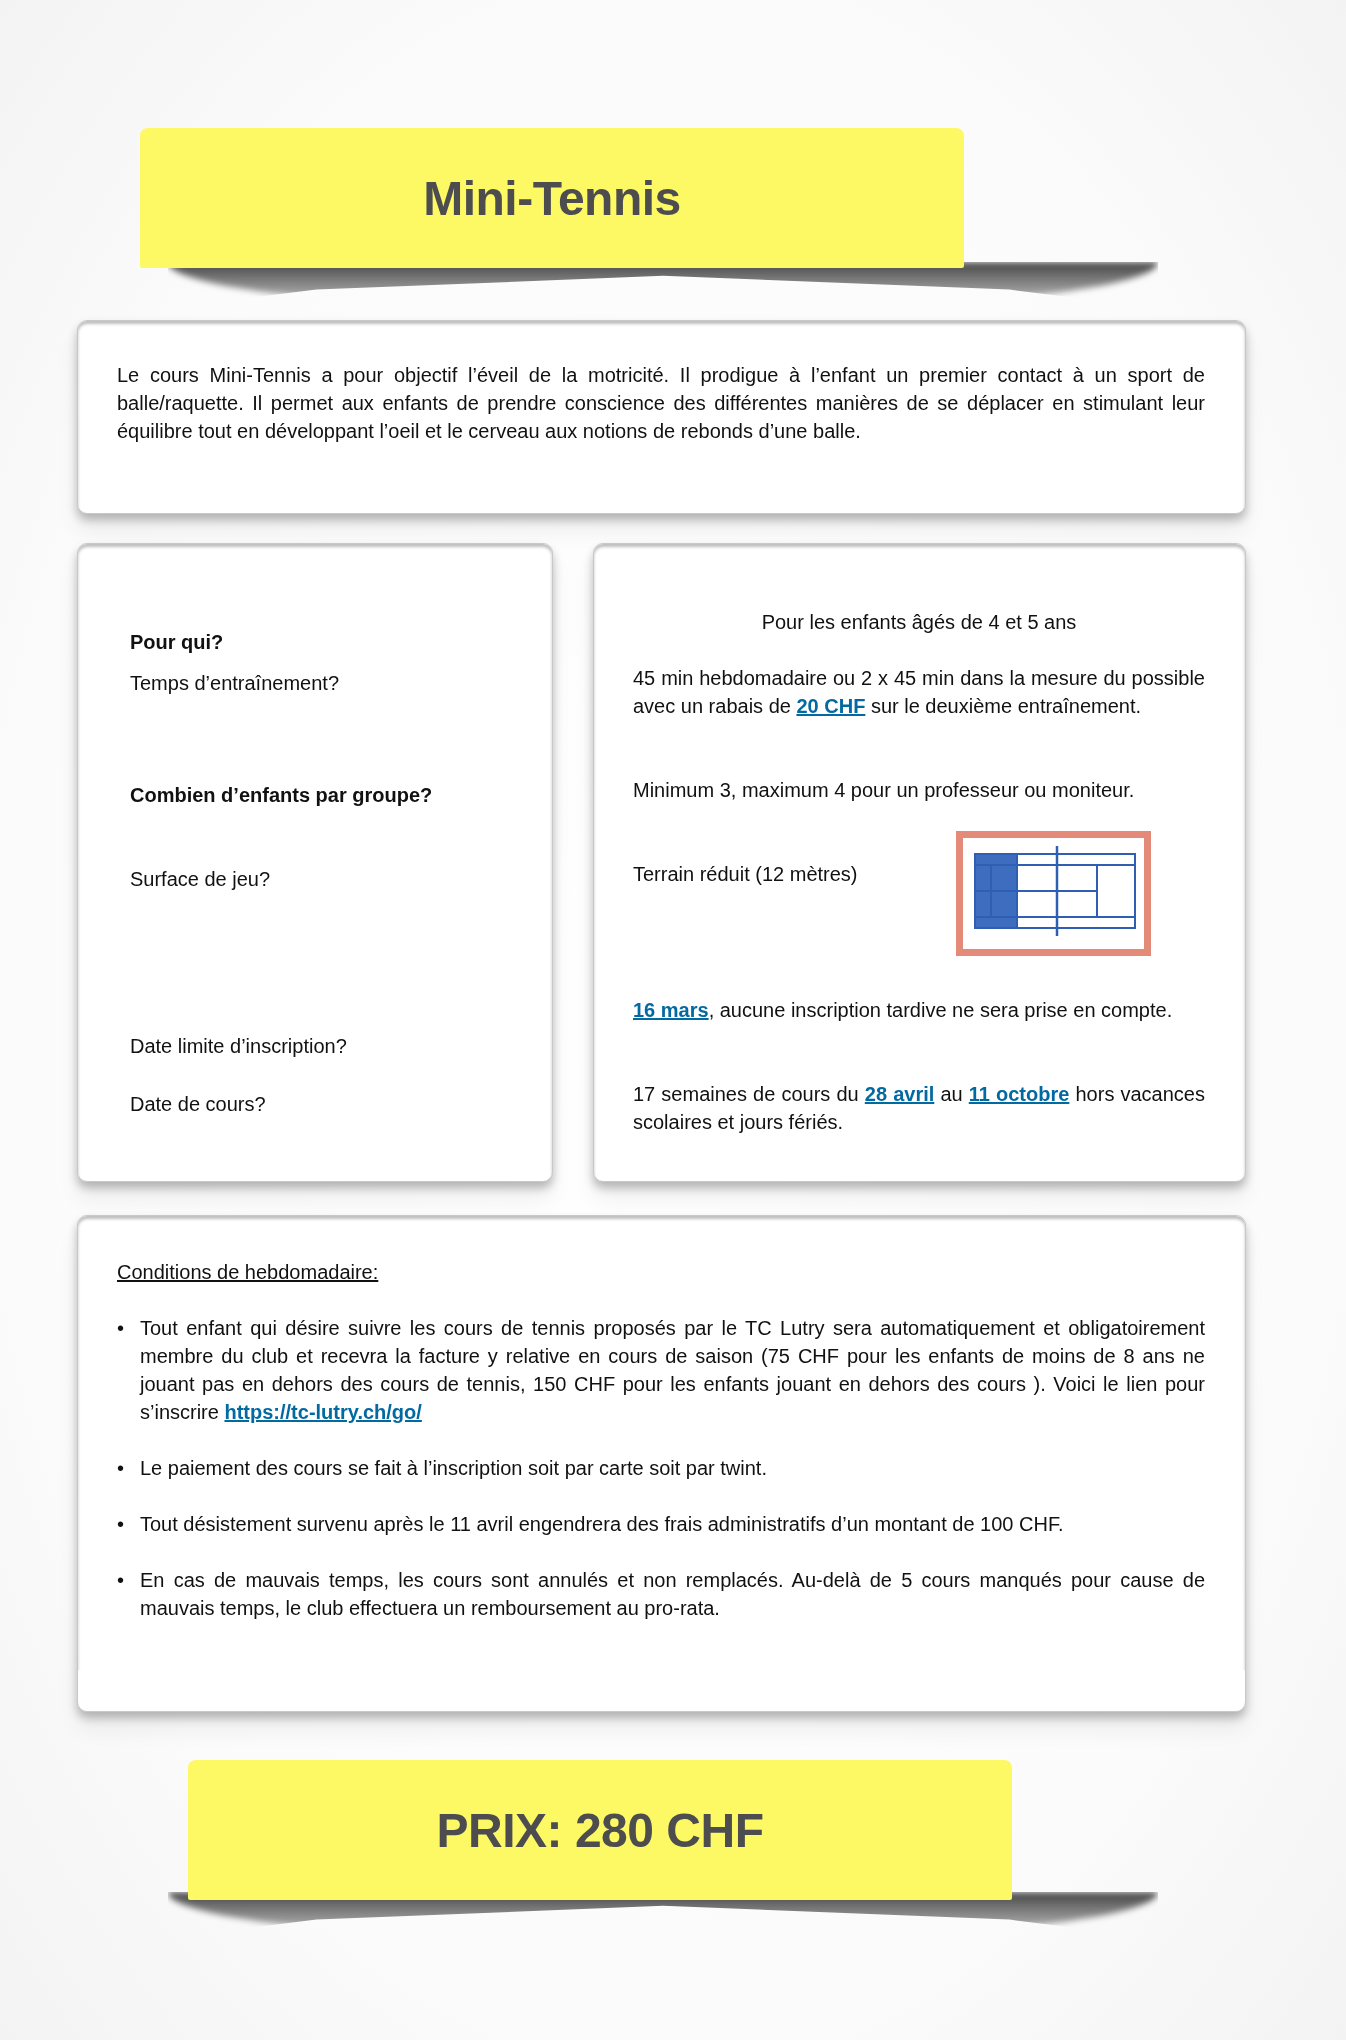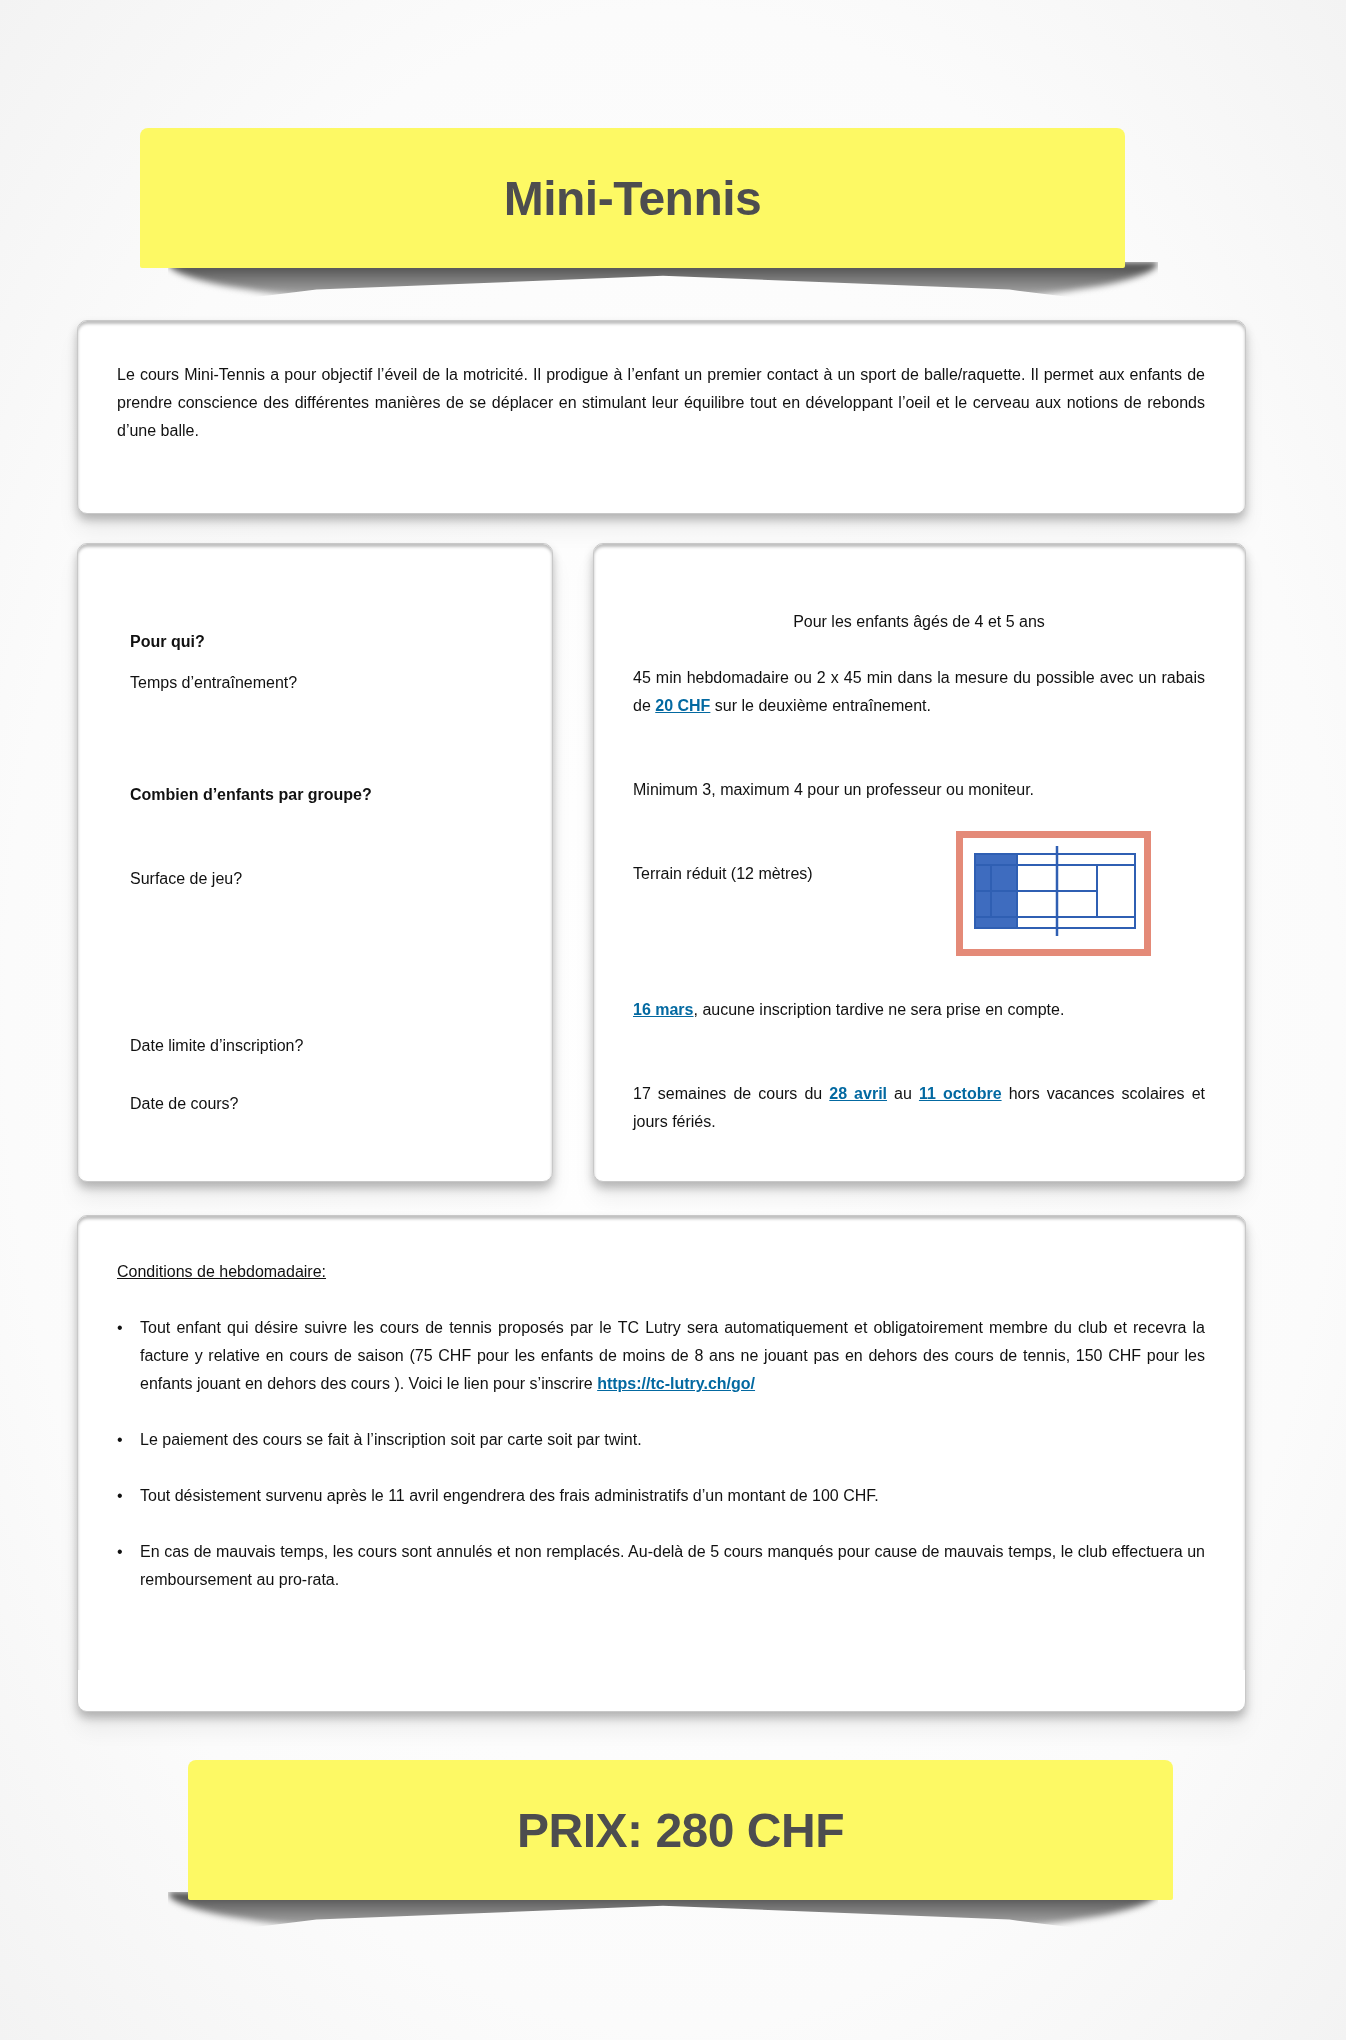--- a/index.html
+++ b/index.html
@@ -6,21 +6,21 @@
   body {
     width:1346px; height:2040px; position:relative; overflow:hidden;
     background:#f7f7f7;
     font-family:"Liberation Sans", sans-serif; color:#111;
   }
   .page-bg {
     position:absolute; left:0; top:0; width:1346px; height:2040px;
     background:radial-gradient(ellipse at 50% 50%, #ffffff 0%, #fbfbfb 70%, #f3f3f3 100%);
   }
   .banner {
-    position:absolute; left:140px; width:985px; height:140px;
+    position:absolute; left:140px; width:824px; height:140px;
     background:#fdf964;
     border-radius:8px 8px 2px 2px;
     display:flex; align-items:center; justify-content:center;
     z-index:2;
   }
   .banner-shadow {
     position:absolute; left:168px; width:990px; height:46px;
     background:linear-gradient(180deg,#444 0%, #777 35%, rgba(160,160,160,0.55) 100%);
     filter:blur(3px);
     border-radius:0 0 40% 40% / 0 0 100% 100%;
@@ -29,21 +29,21 @@
   }
   .banner-title {
     font-weight:bold; font-size:48px; color:#4d4d4f; letter-spacing:-0.5px;
   }
   .card {
     position:absolute; background:#fff;
     border-radius:10px;
     border:1px solid #c8c8c8;
     box-shadow: inset 0 3px 3px rgba(0,0,0,0.25), 0 6px 10px rgba(0,0,0,0.25), 0 18px 22px rgba(0,0,0,0.06);
   }
-  .txt { font-size:16px; line-height:28px; }
+  .txt { font-size:20px; line-height:28px; }
   .justify { text-align:justify; }
   .hl { color:#0369a1; font-weight:bold; text-decoration:underline; }
   .intro { left:77px; top:320px; width:1167px; height:192px; }
   .intro p { position:absolute; left:39px; top:40px; width:1088px; margin:0; }
   .left-card { left:77px; top:543px; width:474px; height:637px; }
   .right-card { left:593px; top:543px; width:651px; height:637px; }
   .label { position:absolute; left:52px; margin:0; }
   .answer { position:absolute; left:39px; width:572px; margin:0; }
   .court {
     position:absolute; left:362px; top:287px; width:195px; height:125px;

